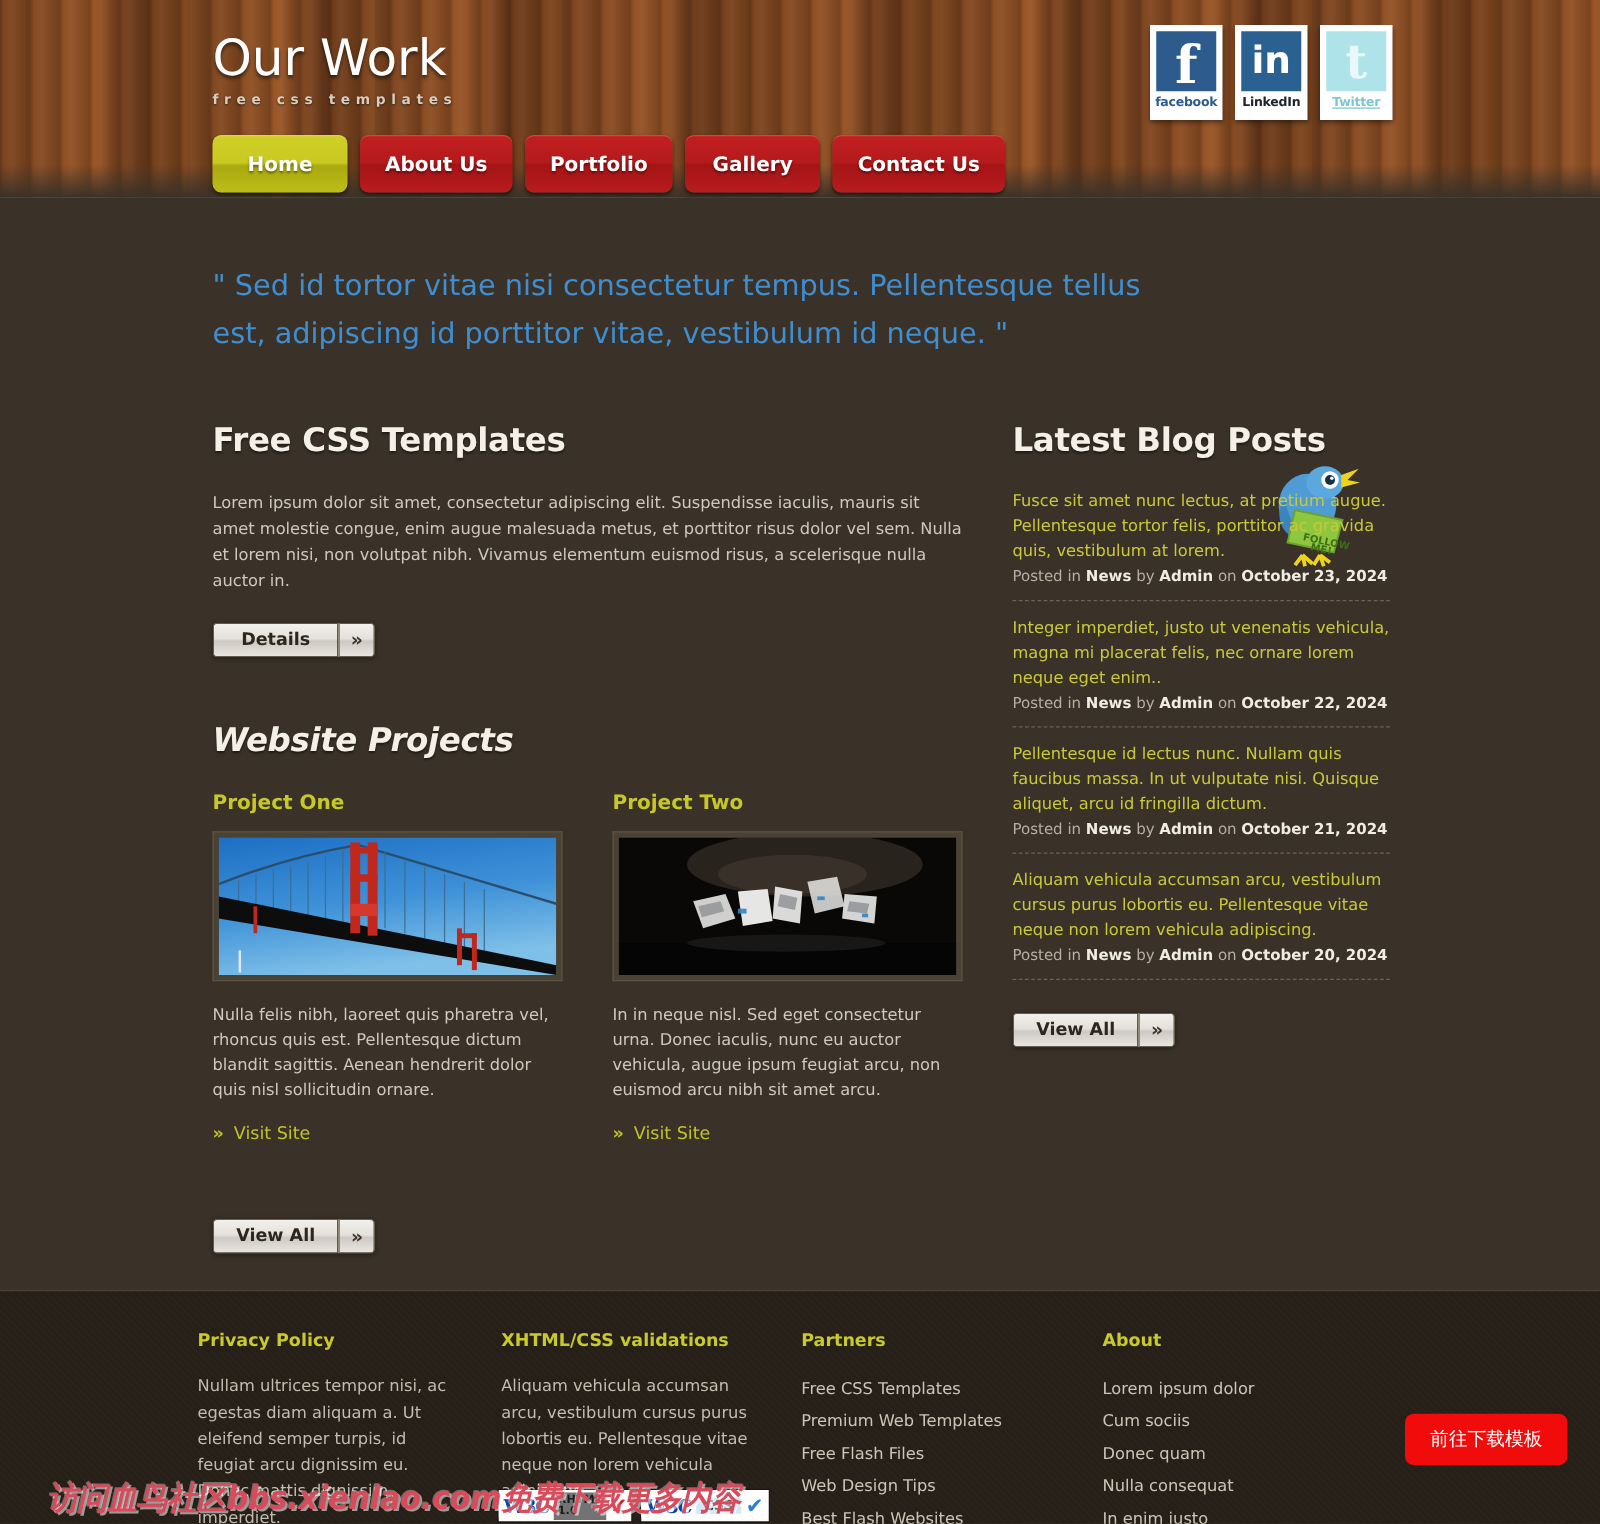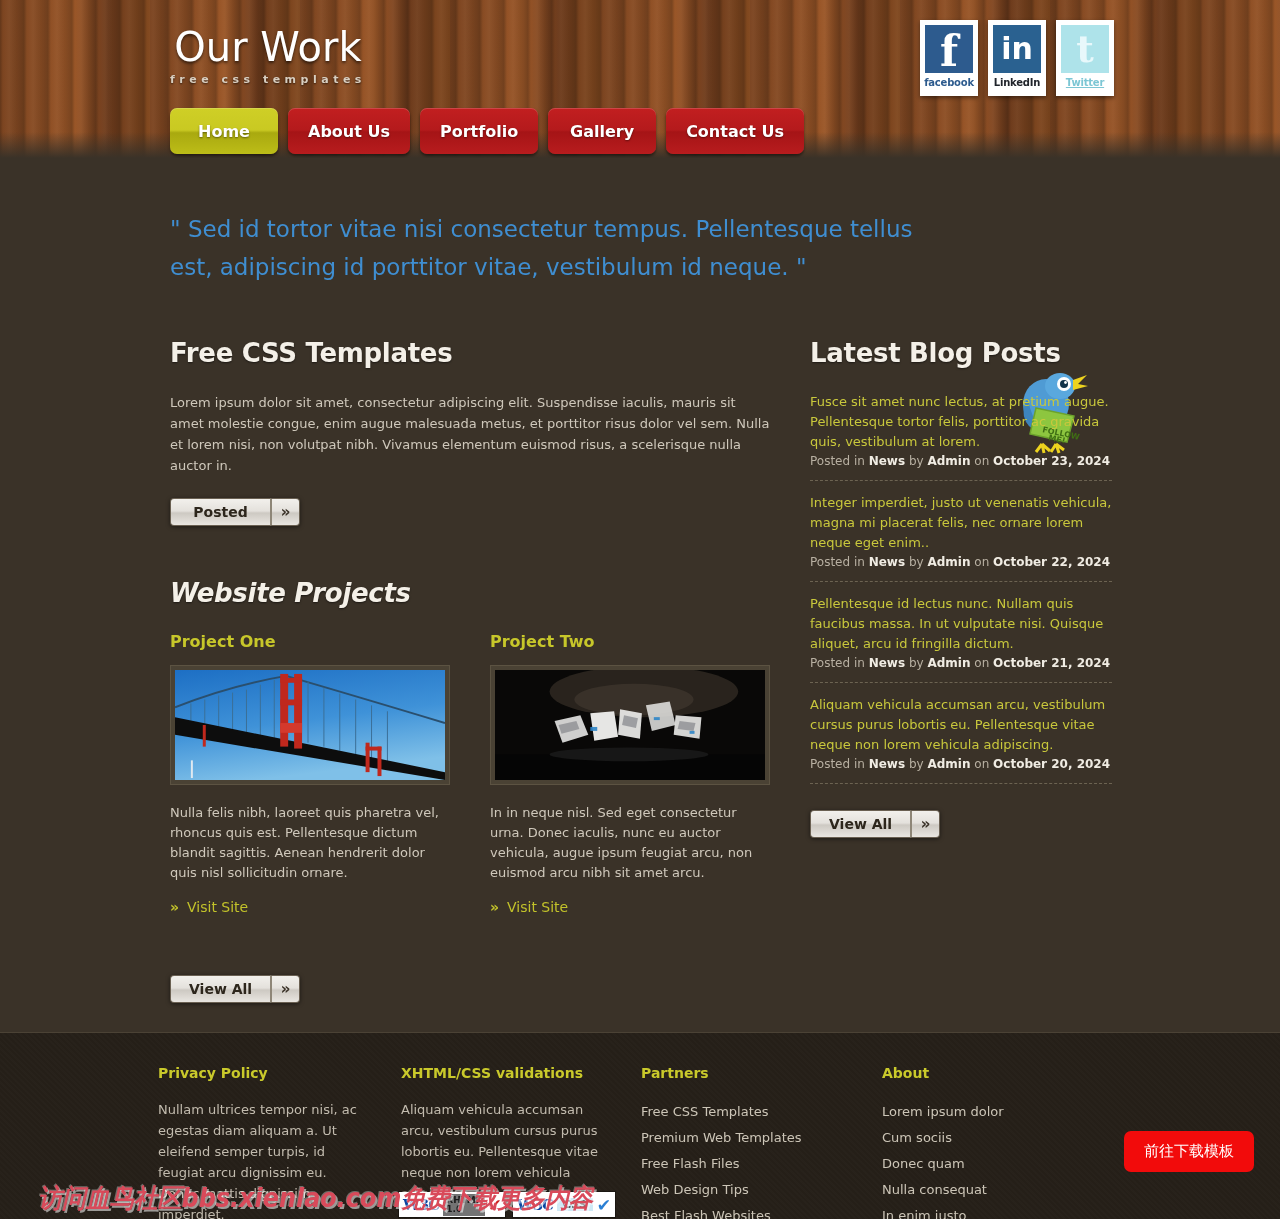--- a/index.html
+++ b/index.html
@@ -26,21 +26,21 @@
       #7d4520;
     overflow: hidden;
   }
   .header:after {
     content:"";
     position:absolute; left:0; right:0; bottom:0; height:26px;
     background: linear-gradient(to bottom, rgba(58,50,40,0) 0%, rgba(58,50,40,0.55) 55%, #3a3228 100%);
   }
   .header-inner { position: relative; width: 1280px; height: 158px; }
 
-  .brand { position: absolute; left: 170px; top: 23px; text-align: center; }
+  .brand { position: absolute; left: 170px; top: 23px; }
   .brand-title {
     font-family: "DejaVu Sans", sans-serif;
     font-size: 40px; font-weight: 400; color: #ffffff; letter-spacing: 0px;
     text-shadow: 0 2px 3px rgba(0,0,0,0.55);
     line-height: 48px;
   }
   .brand-sub {
     font-size: 11px; color: #d8cec0; letter-spacing: 4.5px;
     font-weight: 700; margin-top: 2px;
     text-shadow: 0 1px 2px rgba(0,0,0,0.6);
@@ -251,21 +251,21 @@
   </div>
 
   <div class="main">
 
     <div class="col-left">
 
       <h2 class="sec-title">Free CSS Templates</h2>
       <p class="body-text">Lorem ipsum dolor sit amet, consectetur adipiscing elit. Suspendisse iaculis, mauris sit amet molestie congue, enim augue malesuada metus, et porttitor risus dolor vel sem. Nulla et lorem nisi, non volutpat nibh. Vivamus elementum euismod risus, a scelerisque nulla auctor in.</p>
 
       <div class="btn-combo">
-        <div class="btn-main">Posted</div>
+        <div class="btn-main">Details</div>
         <div class="btn-arrow">»</div>
       </div>
 
       <h2 class="sec-title" style="margin-top:52px;font-style:italic;">Website Projects</h2>
 
       <div class="projects">
         <div class="project">
           <div class="project-title">Project One</div>
           <div class="thumb-frame">
             <svg class="thumb" viewBox="0 0 272 112" preserveAspectRatio="none">

